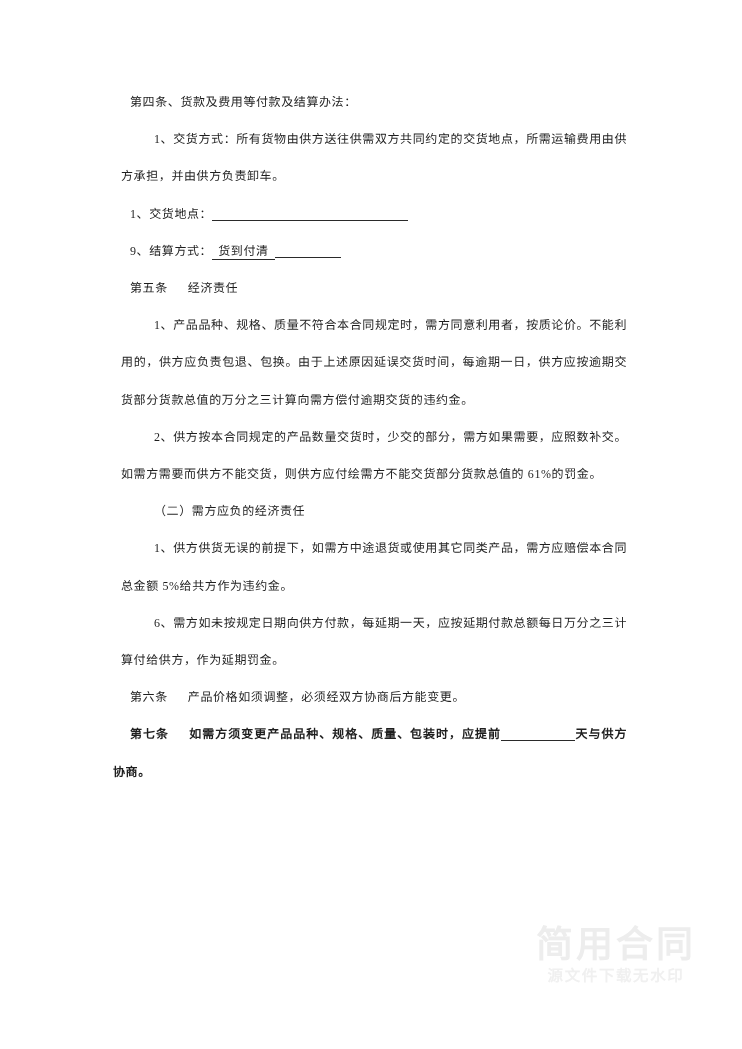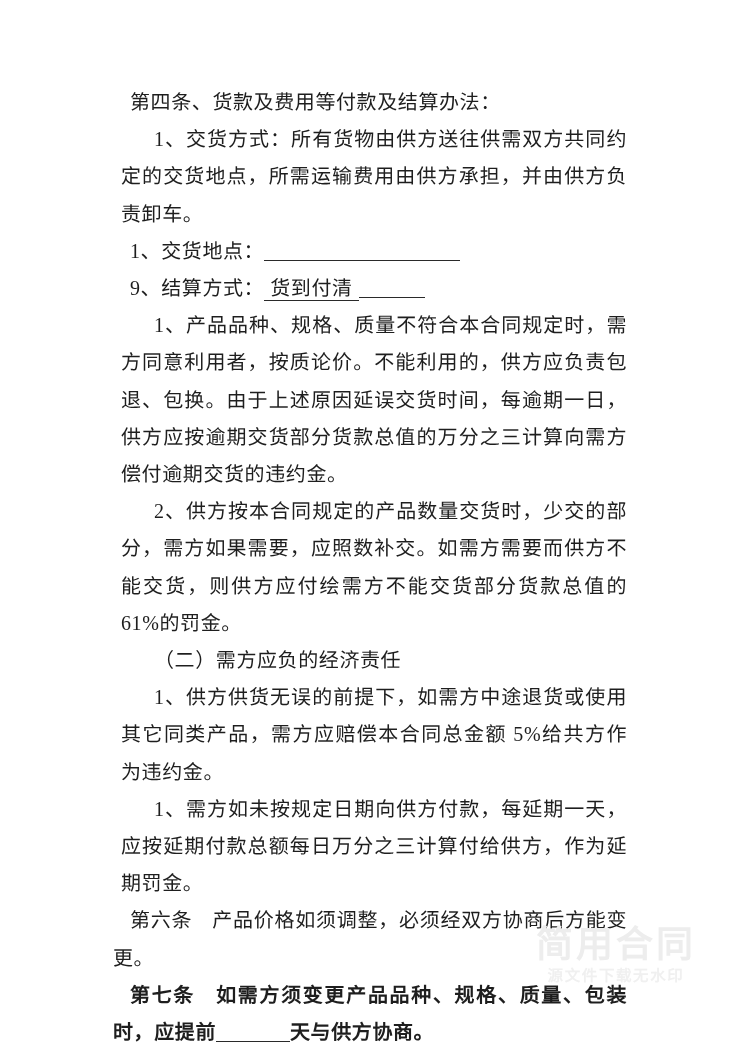--- a/index.html
+++ b/index.html
@@ -22,21 +22,21 @@
 
   
   #doc-body {
     position: absolute;
     left: 113px;
     top: 84px;
     width: 514px;
   }
 
   .para {
-    font-size: 20px;
+    font-size: 12px;
     line-height: 37.2px;
     letter-spacing: 0.6px;
     text-align: justify;
     text-justify: inter-ideograph;
     margin: 0;
     color: #1e1e1e;
     font-weight: 500;
   }
 
   
@@ -112,31 +112,34 @@
     <p class="para indent">1、交货方式：所有货物由供方送往供需双方共同约定的交货地点，所需运输费用由供方承担，并由供方负责卸车。</p>
 
     <p class="para indent-half">
       <span>1、交货地点：</span><span class="blank blank-long"></span>
     </p>
 
     <p class="para indent-half">
       <span>9、结算方式：</span><span class="blank-filled">货到付清</span><span class="blank blank-tail"></span>
     </p>
 
+    <p class="para indent-half">
+      <span>第五条</span><span class="gap2"></span><span>经济责任</span>
+    </p>
 
 
     <p class="para indent">1、产品品种、规格、质量不符合本合同规定时，需方同意利用者，按质论价。不能利用的，供方应负责包退、包换。由于上述原因延误交货时间，每逾期一日，供方应按逾期交货部分货款总值的万分之三计算向需方偿付逾期交货的违约金。</p>
 
     <p class="para indent">2、供方按本合同规定的产品数量交货时，少交的部分，需方如果需要，应照数补交。如需方需要而供方不能交货，则供方应付绘需方不能交货部分货款总值的 61%的罚金。</p>
 
     <p class="para indent">（二）需方应负的经济责任</p>
 
     <p class="para indent">1、供方供货无误的前提下，如需方中途退货或使用其它同类产品，需方应赔偿本合同总金额 5%给共方作为违约金。</p>
 
-    <p class="para indent">1、需方如未按规定日期向供方付款，每延期一天，应按延期付款总额每日万分之三计算付给供方，作为延期罚金。</p>
+    <p class="para indent">6、需方如未按规定日期向供方付款，每延期一天，应按延期付款总额每日万分之三计算付给供方，作为延期罚金。</p>
 
     <p class="para indent-half">
       <span>第六条</span><span class="gap2"></span><span>产品价格如须调整，必须经双方协商后方能变更。</span>
     </p>
 
     <p class="para indent-half tight">
       <span>第七条</span><span class="gap2"></span><span>如需方须变更产品品种、规格、质量、包装时，应提前</span><span class="blank blank-inline"></span><span>天</span><span>与供方协商。</span>
     </p>
 
   </div>

